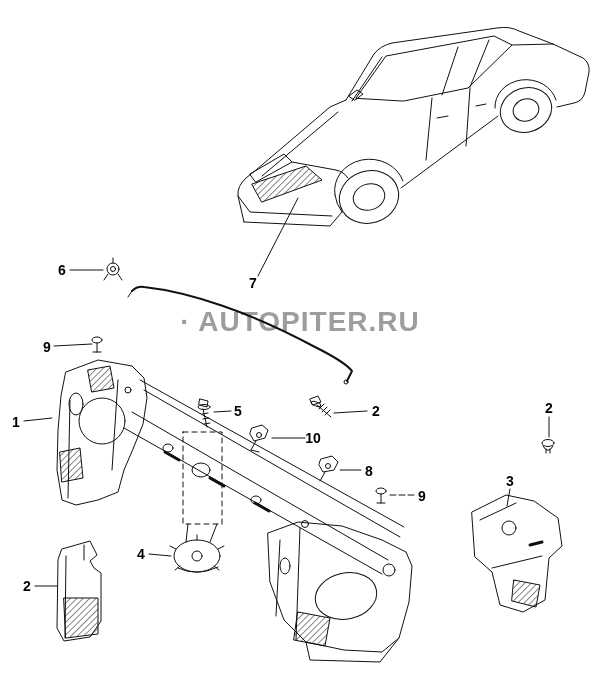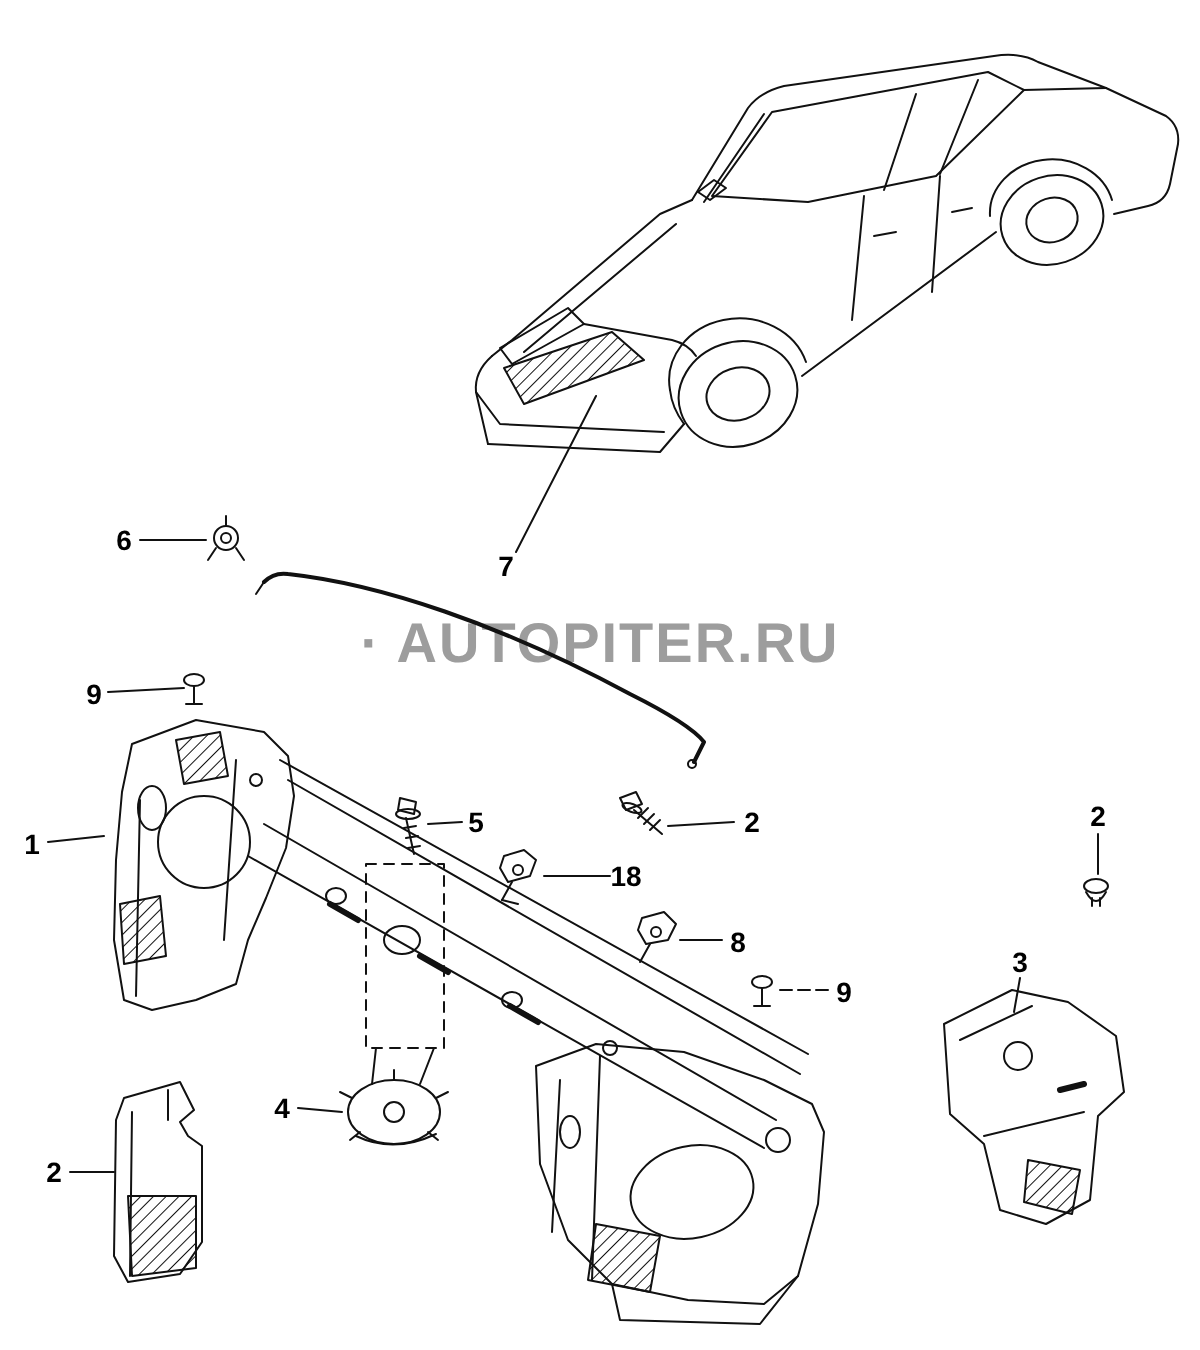--- a/index.html
+++ b/index.html
@@ -242,21 +242,21 @@
       <path d="M149,554 L171,556"></path>
     </g>
   </svg>
 
   <span class="callout" style="left:62px;top:270px">6</span>
   <span class="callout" style="left:253px;top:283px">7</span>
   <span class="callout" style="left:47px;top:347px">9</span>
   <span class="callout" style="left:16px;top:422px">1</span>
   <span class="callout" style="left:238px;top:411px">5</span>
   <span class="callout" style="left:376px;top:411px">2</span>
-  <span class="callout" style="left:313px;top:438px">18</span>
+  <span class="callout" style="left:313px;top:438px">10</span>
   <span class="callout" style="left:369px;top:471px">8</span>
   <span class="callout" style="left:422px;top:496px">9</span>
   <span class="callout" style="left:549px;top:408px">2</span>
   <span class="callout" style="left:510px;top:481px">3</span>
   <span class="callout" style="left:27px;top:586px">2</span>
   <span class="callout" style="left:141px;top:554px">4</span>
 
 </div>
 
 </body></html>

